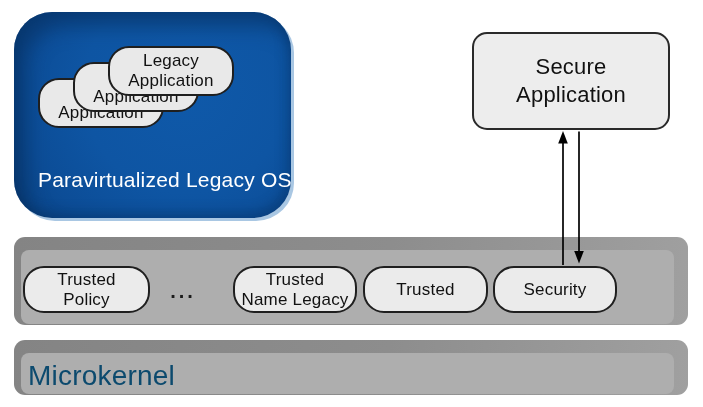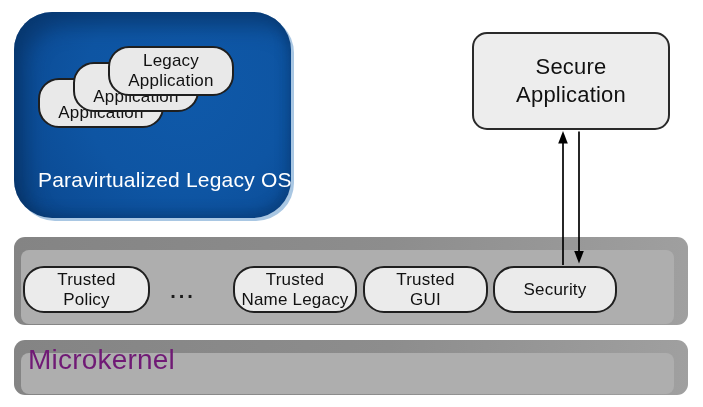--- a/index.html
+++ b/index.html
@@ -66,22 +66,22 @@
   .tbox-loader{left:23px;width:127px;}
   .tbox-nameserver{left:233px;width:124px;}
   .tbox-gui{left:363px;width:125px;}
   .tbox-policy{left:493px;width:124px;}
   .ellipsis{
     position:absolute;left:151px;top:280px;width:64px;
     text-align:center;font-size:20px;font-weight:bold;letter-spacing:3px;
     color:#1a1a1a;z-index:5;
   }
   .kernel-label{
-    position:absolute;left:28px;top:346px;
-    font-size:28px;line-height:27px;color:#701a75;letter-spacing:0.2px;
+    position:absolute;left:28px;top:362px;
+    font-size:28px;line-height:27px;color:#0c4a6e;letter-spacing:0.2px;
     z-index:5;white-space:nowrap;
   }
   
   .arrow-layer{
     position:absolute;left:0;top:0;width:703px;height:407px;
     z-index:6;pointer-events:none;
   }
 </style>
 </head>
 <body>
@@ -134,21 +134,20 @@
   <div class="tbox tbox-nameserver">
     <div>
       <div>Trusted</div>
       <div>Name Legacy</div>
     </div>
   </div>
 
   <div class="tbox tbox-gui">
     <div>
       <div>Trusted</div>
-      <div>GUI</div>
     </div>
   </div>
 
   <div class="tbox tbox-policy">
     <div>
       <div>Security</div>
     </div>
   </div>
 
   <div class="slab slab-kernel">

